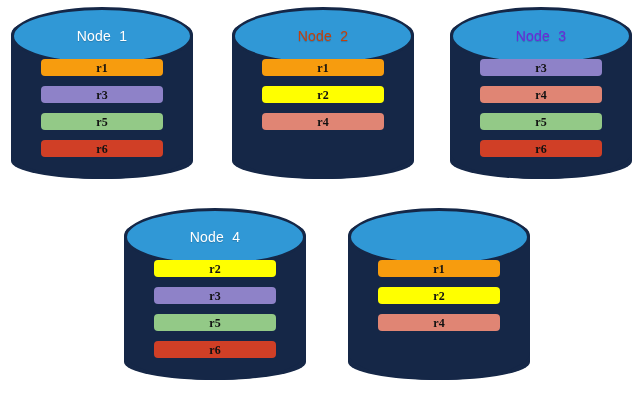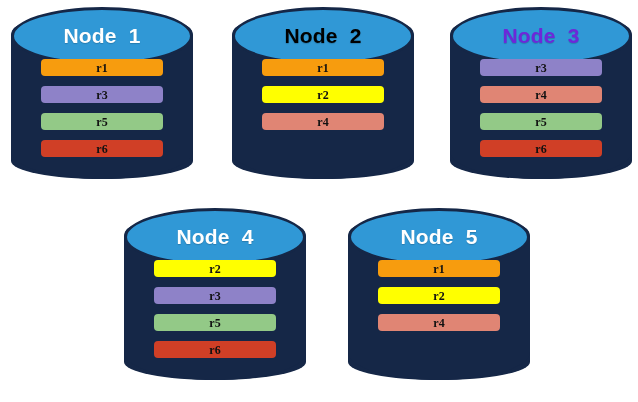--- a/index.html
+++ b/index.html
@@ -65,22 +65,22 @@
   .node-label {
     position: absolute;
     left: 0;
     top: 0;
     width: 182px;
     height: 58px;
     display: flex;
     align-items: center;
     justify-content: center;
     color: #ffffff;
-    font-size: 21px;
-    font-weight: bold;
+    font-size: 14px;
+    font-weight: normal;
     letter-spacing: 0.2px;
     z-index: 4;
     white-space: pre;
     text-shadow: 0 1px 1px rgba(0,0,0,0.18);
   }
 
   .bars {
     position: absolute;
     left: 30px;
     top: 52px;
@@ -126,21 +126,21 @@
       <div class="bar" style="background: rgb(147, 201, 135); color: rgb(17, 17, 17);">r5</div>
       <div class="bar" style="background: rgb(208, 63, 38); color: rgb(17, 17, 17);">r6</div>
     </div>
   </div>
 
   <div class="node n2">
     <div class="cyl-body" style="background: rgb(21, 39, 71);">
       <div class="cyl-bottom" style="background: rgb(21, 39, 71);"></div>
     </div>
     <div class="cyl-top" style="background: rgb(48, 152, 214); border-color: rgb(21, 39, 71);"></div>
-    <div class="node-label" style="color: #000000;">Node  2</div>
+    <div class="node-label" style="color: #c2410c;">Node  2</div>
     <div class="bars">
       <div class="bar" style="background: rgb(247, 156, 14); color: rgb(17, 17, 17);">r1</div>
       <div class="bar" style="background: rgb(255, 255, 0); color: rgb(17, 17, 17);">r2</div>
       <div class="bar" style="background: rgb(224, 133, 116); color: rgb(17, 17, 17);">r4</div>
     </div>
   </div>
 
   <div class="node n3">
     <div class="cyl-body" style="background: rgb(21, 39, 71);">
       <div class="cyl-bottom" style="background: rgb(21, 39, 71);"></div>
@@ -167,21 +167,20 @@
       <div class="bar" style="background: rgb(147, 201, 135); color: rgb(17, 17, 17);">r5</div>
       <div class="bar" style="background: rgb(208, 63, 38); color: rgb(17, 17, 17);">r6</div>
     </div>
   </div>
 
   <div class="node n5">
     <div class="cyl-body" style="background: rgb(21, 39, 71);">
       <div class="cyl-bottom" style="background: rgb(21, 39, 71);"></div>
     </div>
     <div class="cyl-top" style="background: rgb(48, 152, 214); border-color: rgb(21, 39, 71);"></div>
-    <div class="node-label" style="color: rgb(255, 255, 255);">Node  5</div>
     <div class="bars">
       <div class="bar" style="background: rgb(247, 156, 14); color: rgb(17, 17, 17);">r1</div>
       <div class="bar" style="background: rgb(255, 255, 0); color: rgb(17, 17, 17);">r2</div>
       <div class="bar" style="background: rgb(224, 133, 116); color: rgb(17, 17, 17);">r4</div>
     </div>
   </div>
 
 </div>
 
 </body></html>

